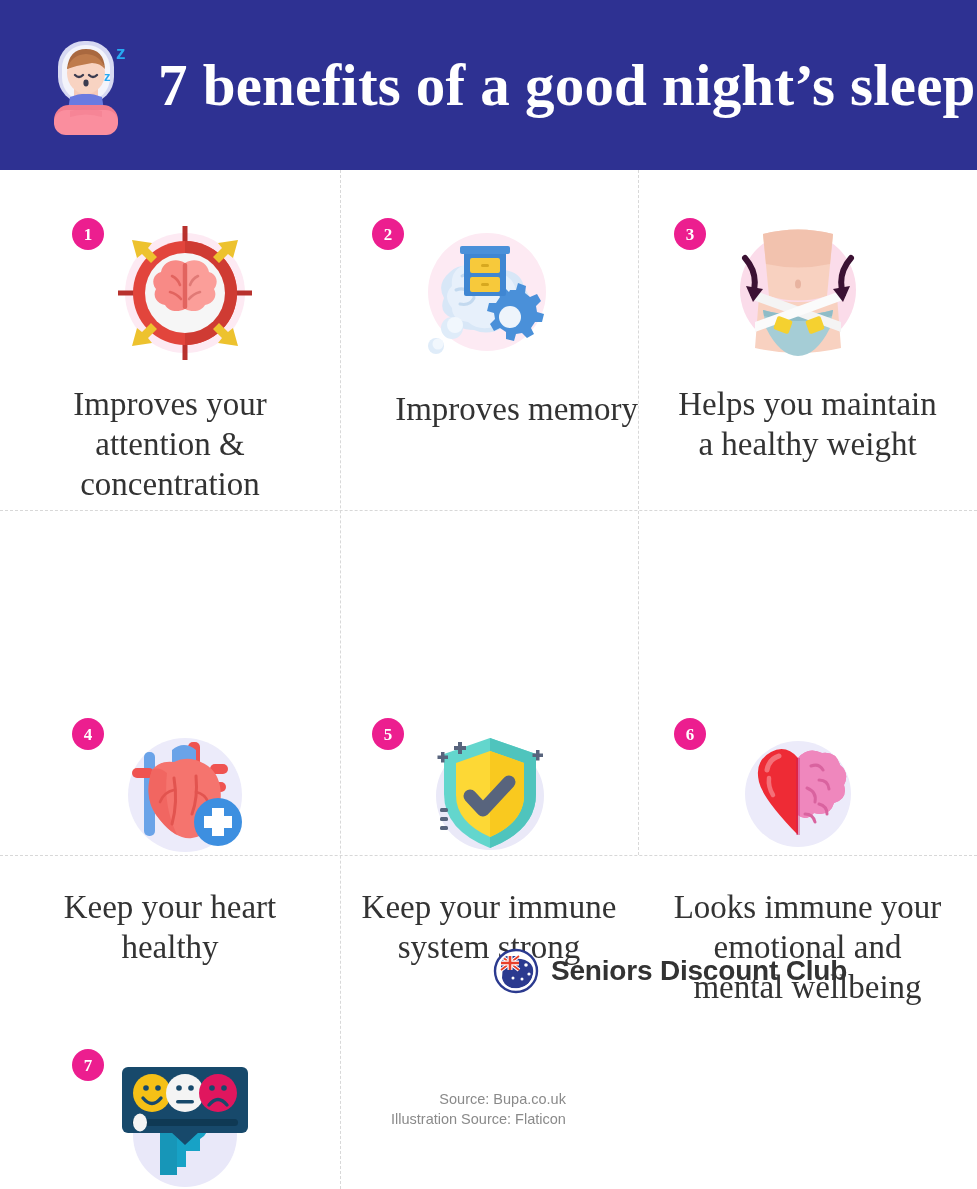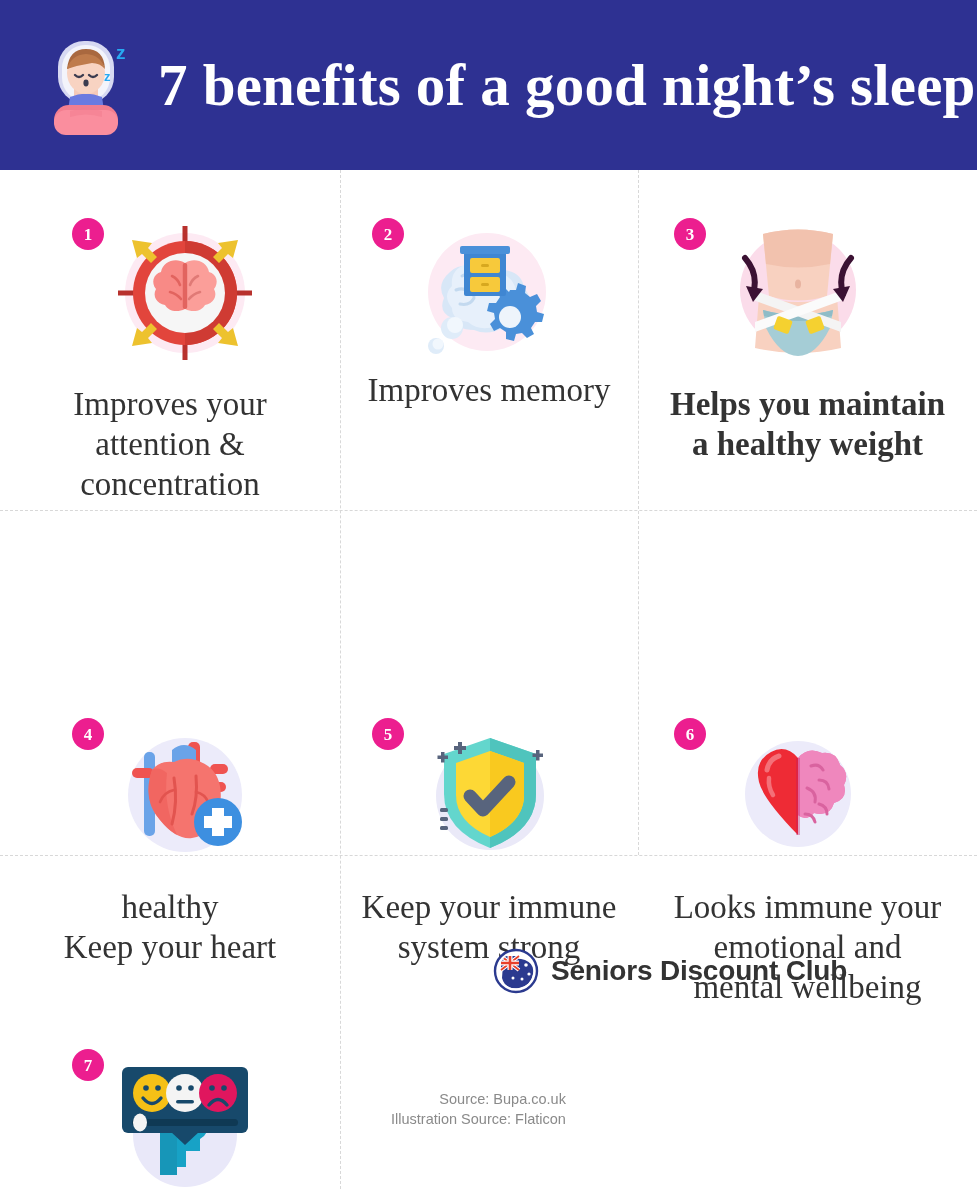--- a/index.html
+++ b/index.html
@@ -233,21 +233,21 @@
           <rect x="17" y="18" width="8" height="3" rx="1.5" fill="#d7a81f"></rect>
           <rect x="17" y="37" width="8" height="3" rx="1.5" fill="#d7a81f"></rect>
         </g>
 
         <circle cx="38" cy="108" r="11" fill="#dfecf9"></circle>
         <circle cx="41" cy="105" r="8" fill="#f1f7fd"></circle>
         <circle cx="22" cy="126" r="8" fill="#dfecf9"></circle>
         <circle cx="24" cy="124" r="5.5" fill="#f1f7fd"></circle>
       </svg>
     </div>
-    <div class="caption" style="left:0px; top:201px;">
+    <div class="caption" style="left:0px; top:220px;text-align:right;">
       <div>Improves memory</div>
     </div>
   </div>
 
   <div class="cell" style="left:638px; top:0px; width:339px; height:340px;">
     <div class="badge" style="left:36px; top:48px;">3</div>
     <div class="icon-wrap" style="left:85px; top:48px;">
       <svg viewBox="0 0 150 150" width="150" height="150" xmlns="http://www.w3.org/2000/svg">
         <circle cx="75" cy="72" r="58" fill="#fbdcea"></circle>
 
@@ -267,21 +267,21 @@
           <rect x="52" y="100" width="16" height="14" rx="2" fill="#f5d130" transform="rotate(20 60 107)"></rect>
           <rect x="84" y="100" width="16" height="14" rx="2" fill="#f5d130" transform="rotate(-20 92 107)"></rect>
         </g>
 
         <path d="M22 40 q14 16 8 36" stroke="#3b1133" stroke-width="6" fill="none" stroke-linecap="round"></path>
         <path d="M23 68 l7 16 l10 -13z" fill="#3b1133"></path>
         <path d="M128 40 q-14 16 -8 36" stroke="#3b1133" stroke-width="6" fill="none" stroke-linecap="round"></path>
         <path d="M127 68 l-7 16 l-10 -13z" fill="#3b1133"></path>
       </svg>
     </div>
-    <div class="caption" style="left:0px; top:215px;font-weight:bold;">
+    <div class="caption" style="left:0px; top:215px;">
       <div>Helps you maintain</div>
       <div>a healthy weight</div>
     </div>
   </div>
 
   <div class="cell" style="left:0px; top:340px; width:340px; height:345px;">
     <div class="badge" style="left:72px; top:208px;">4</div>
     <div class="icon-wrap" style="left:110px; top:210px;">
       <svg viewBox="0 0 150 150" width="150" height="150" xmlns="http://www.w3.org/2000/svg">
         <circle cx="75" cy="75" r="57" fill="#ecebfa"></circle>
@@ -299,22 +299,22 @@
         <path d="M64 58 q4 24 -2 46" stroke="#e2544f" stroke-width="3" fill="none" stroke-linecap="round"></path>
         <path d="M64 70 q-10 2 -14 12" stroke="#e2544f" stroke-width="2.6" fill="none" stroke-linecap="round"></path>
         <path d="M86 56 q2 22 -4 38" stroke="#e2544f" stroke-width="3" fill="none" stroke-linecap="round"></path>
         <path d="M86 72 q9 2 12 10" stroke="#e2544f" stroke-width="2.6" fill="none" stroke-linecap="round"></path>
 
         <circle cx="108" cy="102" r="24" fill="#3d8fe0"></circle>
         <path d="M102 88 h12 v8 h8 v12 h-8 v8 h-12 v-8 h-8 v-12 h8z" fill="#ffffff"></path>
       </svg>
     </div>
     <div class="caption" style="left:0px; top:378px;">
+      <div>Keep your heart</div>
       <div>healthy</div>
-      <div>Keep your heart</div>
     </div>
   </div>
 
   <div class="cell" style="left:340px; top:340px; width:298px; height:345px;">
     <div class="badge" style="left:32px; top:208px;">5</div>
     <div class="icon-wrap" style="left:74px; top:212px;">
       <svg viewBox="0 0 150 150" width="150" height="150" xmlns="http://www.w3.org/2000/svg">
         <circle cx="76" cy="74" r="54" fill="#eae9f8"></circle>
 
         <path d="M76 16 L122 32 v40 q0 36 -46 54 q-46 -18 -46 -54 V32z" fill="#63d6cd"></path>

